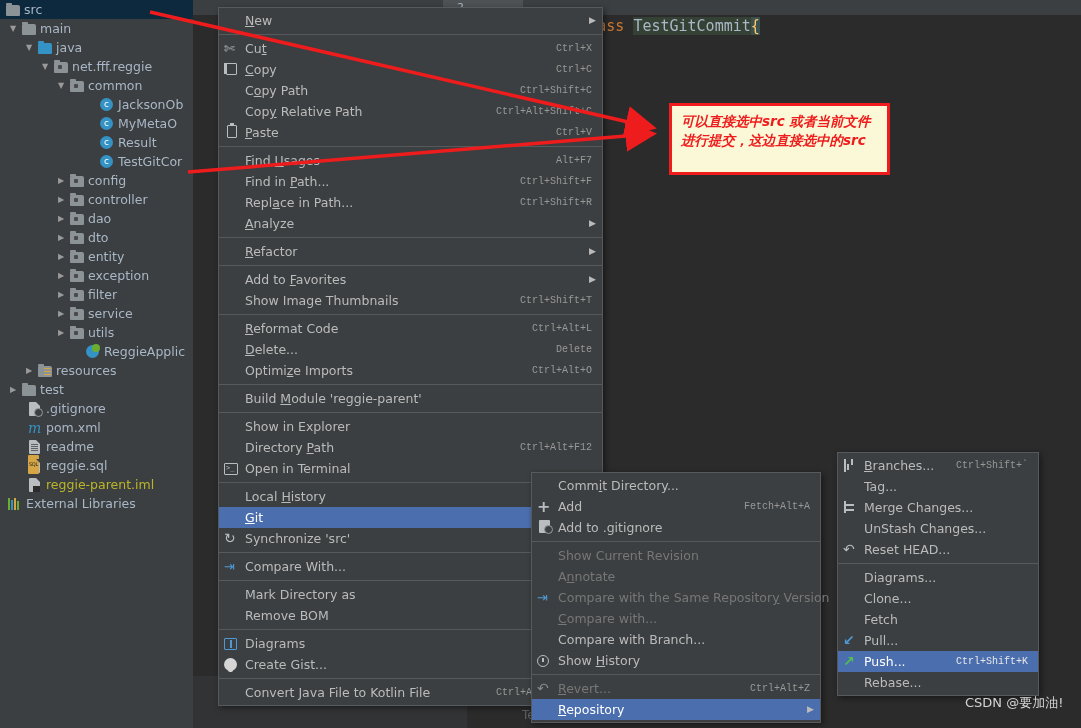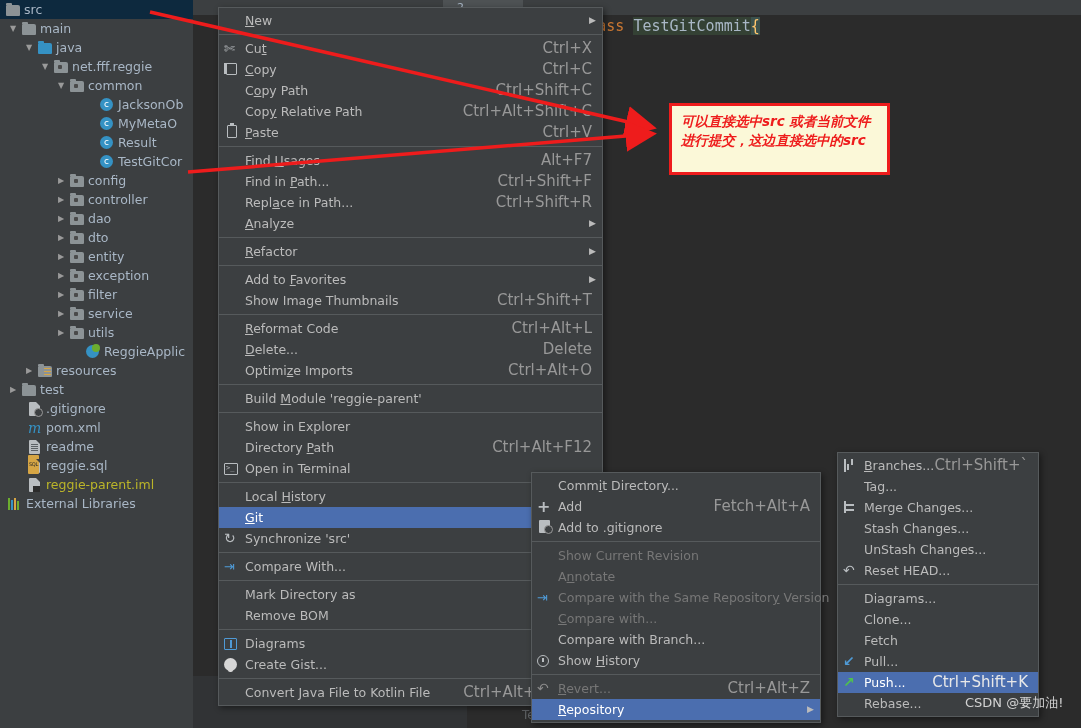--- a/index.html
+++ b/index.html
@@ -155,21 +155,21 @@
   }
   .mi {
     position: relative; height: 21px; line-height: 21px;
     font-size: 12.5px; color: #bbbbbb; white-space: nowrap;
     padding-left: 26px; padding-right: 10px;
   }
   .mi.hl { background: #4b6eaf; color: #ffffff; }
   .mi.dis { color: #777777; }
   .mi .short {
     position: absolute; right: 10px; top: 0;
-    color: #989898; font-size: 15px;
+    color: #989898; font-size: 10px; font-family: Liberation Mono, monospace;
   }
   .mi.hl .short { color: #e8e8e8; }
   .mi .sub {
     position: absolute; right: 6px; top: 0;
     font-size: 9px; color: #bbbbbb;
   }
   .mi u { text-decoration: underline; }
   .msep { height: 1px; background: #565a5c; margin: 3px 0; }
   .mi .mico-box {
     position: absolute; left: 5px; top: 3px;
@@ -558,21 +558,20 @@
     </div>
 
   <div class="menu" id="repomenu" style="left:821px; top:452px; width:202px;margin-left:16px;">
       <div class="mi"><span class="mico-box">
           <div class="g-branch"></div>
         </span><span><u>B</u>ranches...</span><span class="short">Ctrl+Shift+`</span></div>
       <div class="mi"><span>Tag...</span></div>
       <div class="mi"><span class="mico-box">
           <div class="g-merge"></div>
         </span><span>Merge Changes...</span></div>
-      <div class="mi"><span>Stash Changes...</span></div>
       <div class="mi"><span>UnStash Changes...</span></div>
       <div class="mi"><span class="mico-box">
           <div class="g-reset">↶</div>
         </span><span>Reset HEAD...</span></div>
       <div class="msep"></div>
       <div class="mi"><span>Diagrams...</span></div>
       <div class="mi"><span>Clone...</span></div>
       <div class="mi"><span>Fetch</span></div>
       <div class="mi"><span class="mico-box">
           <div class="g-pull">↙</div>

